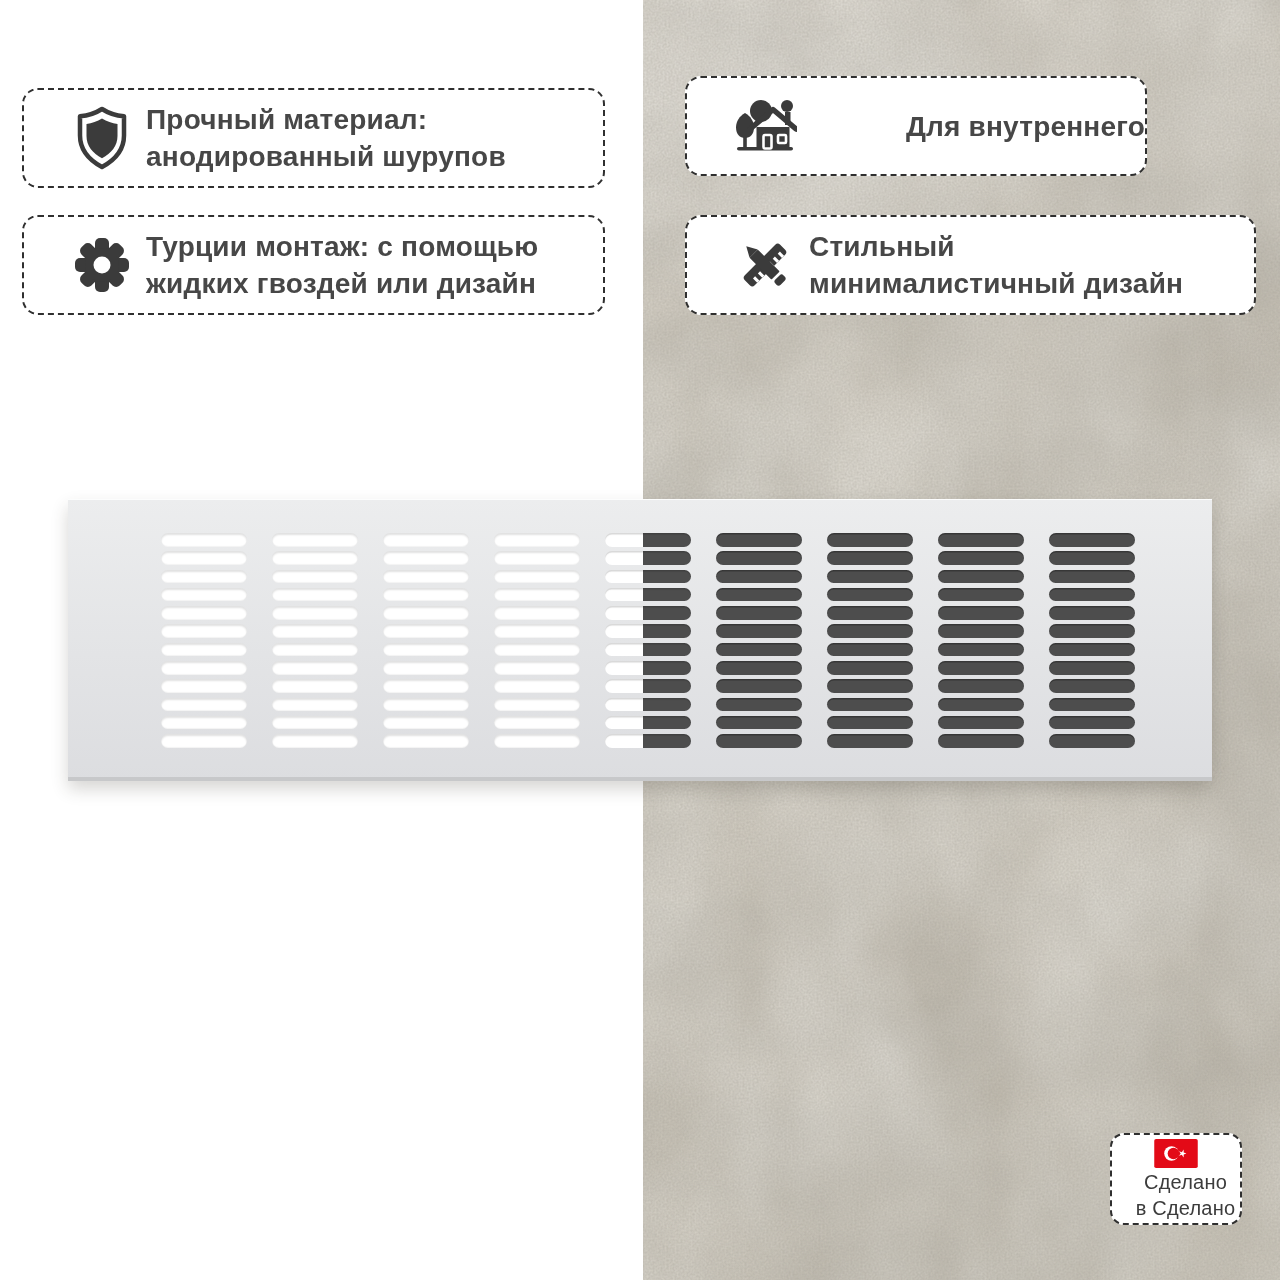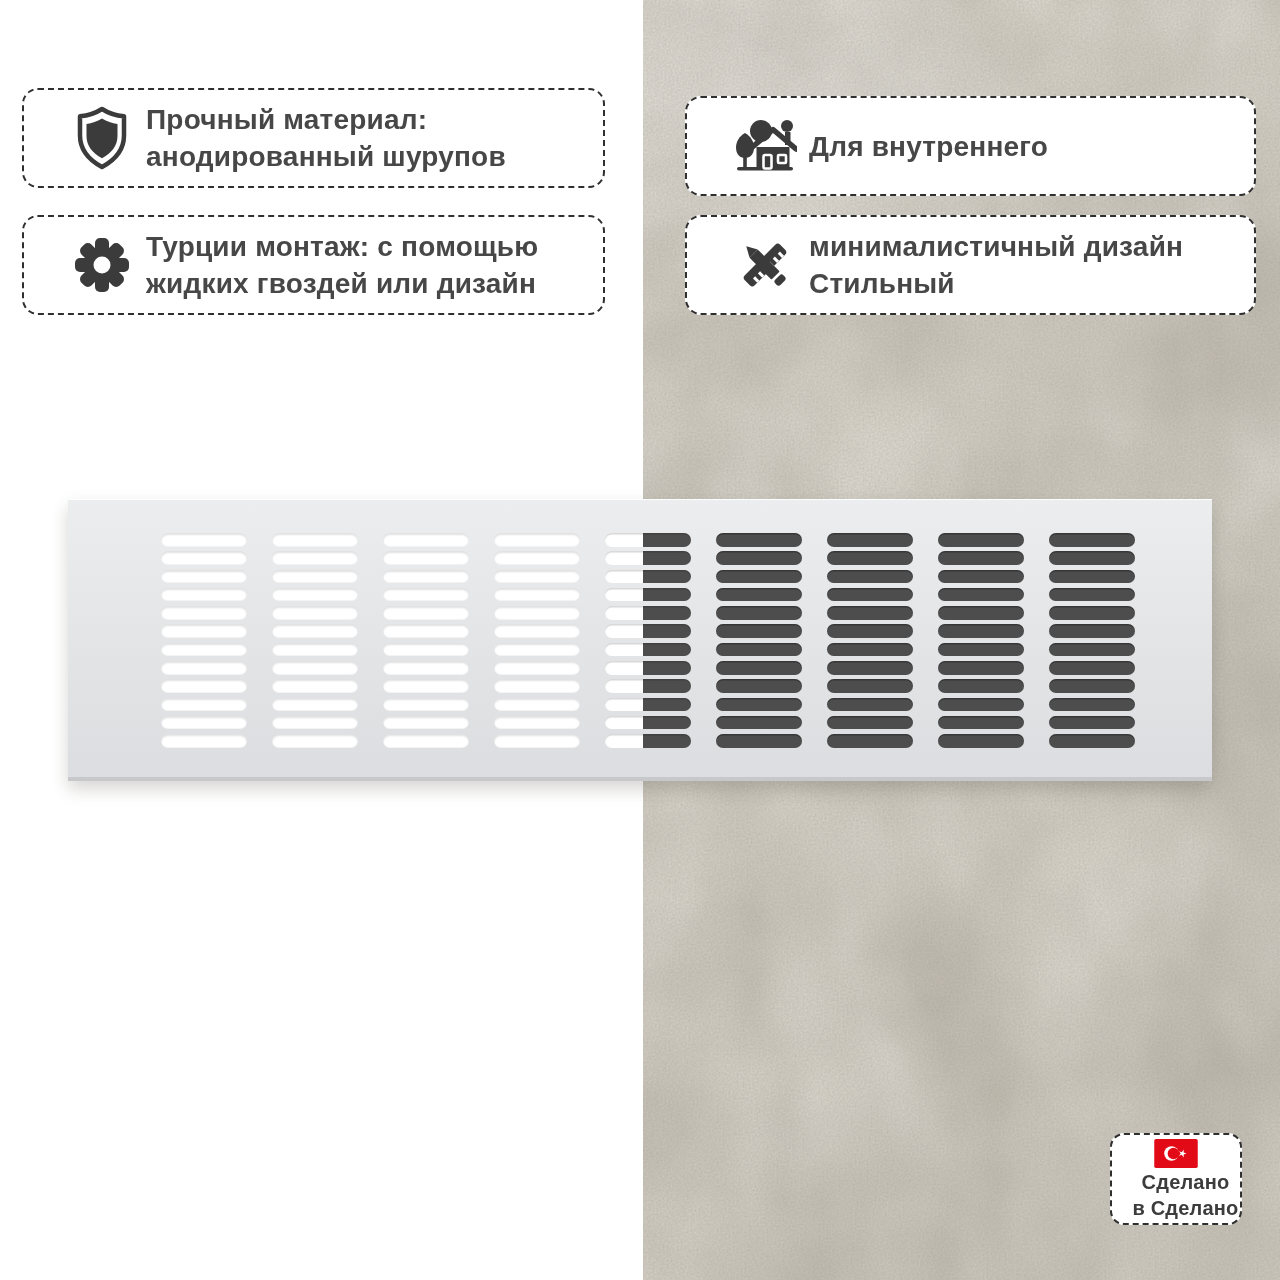--- a/index.html
+++ b/index.html
@@ -24,21 +24,21 @@
   .bg-concrete svg.noise{position:absolute;left:0;top:0;width:100%;height:100%;}
 
   
   .feature{
     position:absolute;box-sizing:border-box;height:100px;
     background:#fff;border:2px dashed #2f2f2f;border-radius:16px;
     display:flex;align-items:center;gap:12px;padding-left:46px;font-weight:bold;
   }
   .f1{left:22px;top:88px;width:583px;}
   .f2{left:22px;top:215px;width:583px;}
-  .f3{left:685px;top:96px;width:571px;}
+  .f3{left:685px;top:76px;width:462px;justify-content:space-between;}
   .f4{left:685px;top:215px;width:571px;}
   .feature .icon{width:64px;height:64px;flex:0 0 64px;color:var(--icon,#3b3b3b);}
   .feature .icon svg{width:64px;height:64px;display:block;}
   .feature .txt{color:var(--text,#474747);font-size:28px;line-height:37px;letter-spacing:.2px;}
 
   
   .plate{
     position:absolute;left:68px;top:499px;width:1144px;height:282px;
     background:linear-gradient(180deg,#ecedee 0%,#e3e4e6 55%,#dcdde0 100%);
     box-shadow:0 8px 16px rgba(55,50,42,.20), inset 0 1px 0 rgba(255,255,255,.85);
@@ -69,21 +69,21 @@
     box-shadow:inset 0 1.5px 1px rgba(0,0,0,.16);
   }
 
   
   .badge{
     position:absolute;left:1110px;top:1133px;width:132px;height:92px;box-sizing:border-box;
     background:#fff;border:2px dashed #2f2f2f;border-radius:14px;
     display:flex;flex-direction:column;align-items:center;justify-content:center;gap:3px;
   }
   .badge .flag{width:46px;height:29px;display:block;}
-  .badge .line{color:#3c3c3c;font-size:20px;line-height:23px;font-weight:700;letter-spacing:.2px;margin-left:19px;}
+  .badge .line{color:#3c3c3c;font-size:20px;line-height:23px;font-weight:400;letter-spacing:.2px;margin-left:19px;}
 </style>
 </head>
 <body>
 
 <div class="canvas">
 
   <div class="bg-left"></div>
 
   <div class="bg-concrete">
     <svg class="noise" width="637" height="1280" preserveAspectRatio="none" aria-hidden="true">
@@ -177,22 +177,22 @@
         </g>
         <g transform="rotate(45 32 32)" fill="currentColor">
           <path d="M5.5 32 L16 26.2 V37.8 Z"></path>
           <rect x="16" y="26.2" width="31" height="11.6" rx="1"></rect>
           <rect x="49.5" y="26.2" width="7.5" height="11.6" rx="3"></rect>
           <rect x="47.2" y="26.2" width="2.2" height="11.6" fill="#ffffff"></rect>
         </g>
       </svg>
     </span>
     <div class="txt">
+      <div>Стильный</div>
       <div>минималистичный дизайн</div>
-      <div>Стильный</div>
     </div>
   </div>
 
   <div class="plate">
     <div class="grille" id="grille-grid" style="--split: 0.44;">
         <div class="slot light"></div>
         <div class="slot light"></div>
         <div class="slot light"></div>
         <div class="slot light"></div>
         <div class="slot split"></div>

